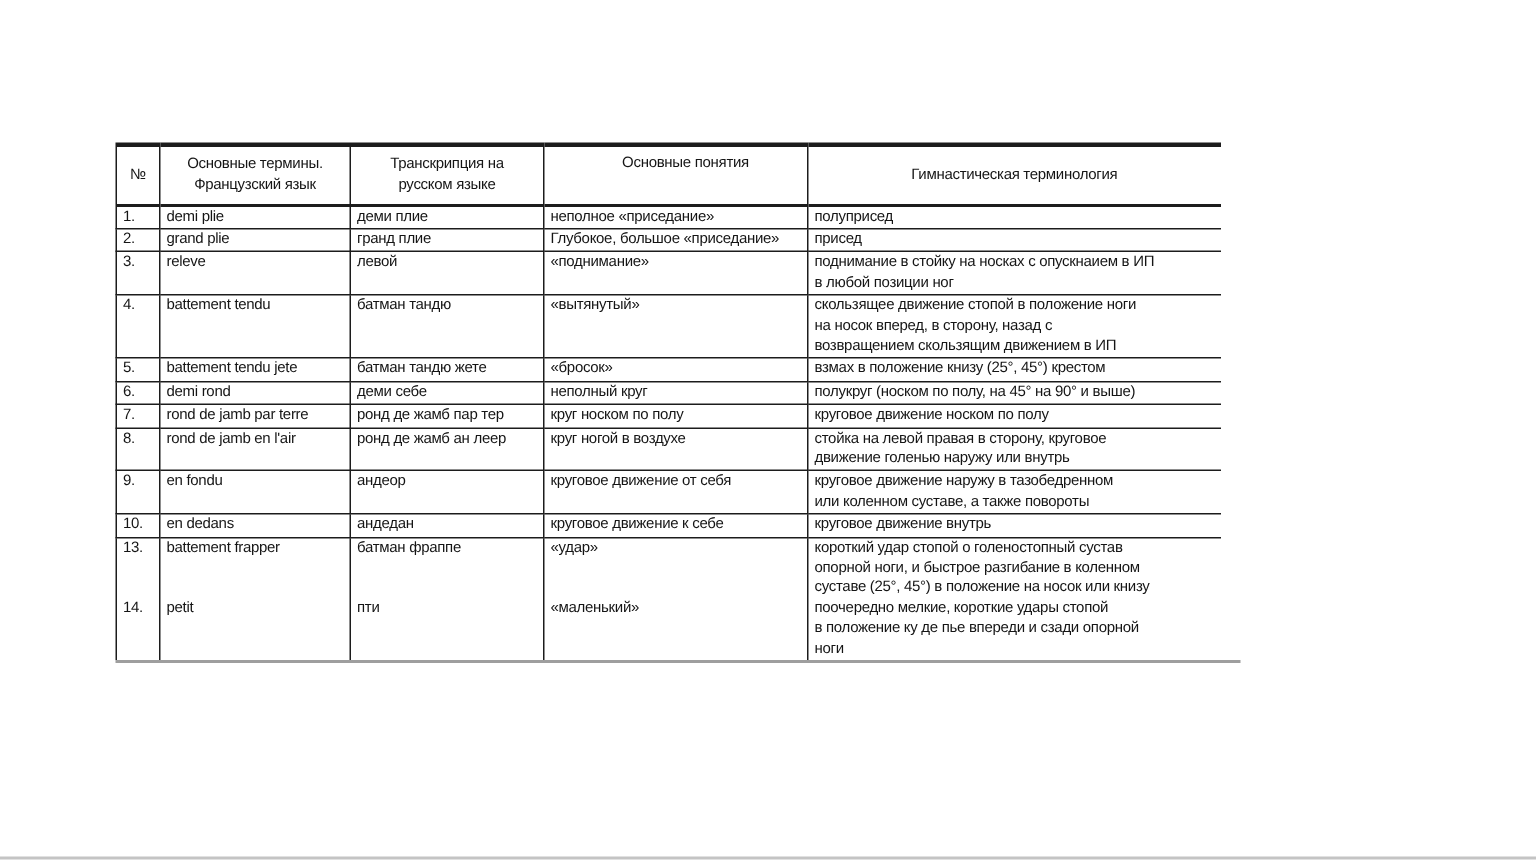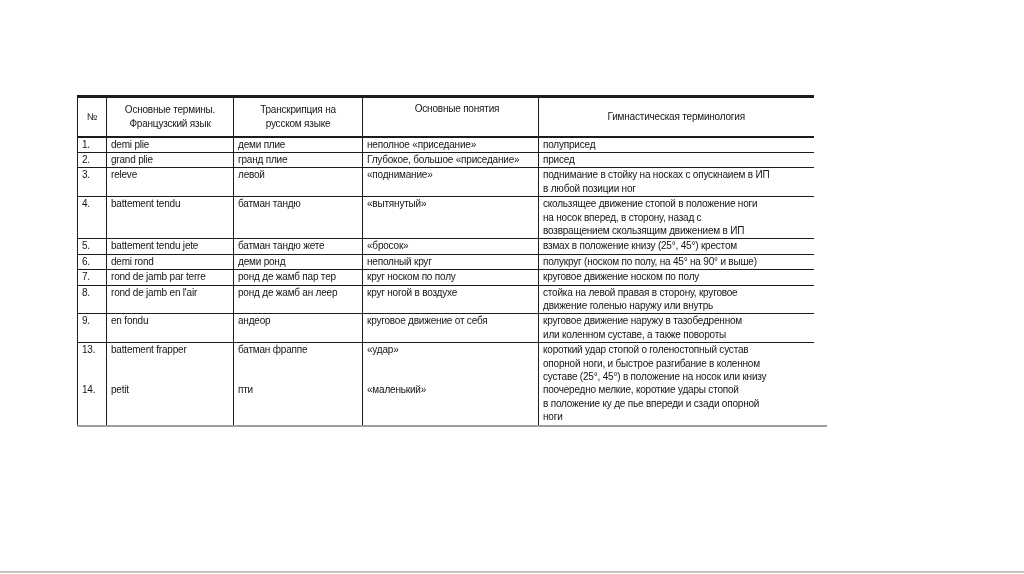--- a/index.html
+++ b/index.html
@@ -127,21 +127,21 @@
           <tr>
             <td>5.</td>
             <td>battement tendu jete</td>
             <td>батман тандю жете</td>
             <td>«бросок»</td>
             <td>взмах в положение книзу (25°, 45°) крестом</td>
           </tr>
           <tr>
             <td>6.</td>
             <td>demi rond</td>
-            <td>деми ронд</td>
+            <td>деми себе</td>
             <td>неполный круг</td>
             <td>полукруг (носком по полу, на 45° на 90° и выше)</td>
           </tr>
           <tr>
             <td>7.</td>
             <td>rond de jamb par terre</td>
             <td>ронд де жамб пар тер</td>
             <td>круг носком по полу</td>
             <td>круговое движение носком по полу</td>
           </tr>
@@ -153,20 +153,27 @@
             <td>стойка на левой правая в сторону, круговое
 движение голенью наружу или внутрь</td>
           </tr>
           <tr>
             <td>9.</td>
             <td>en fondu</td>
             <td>андеор</td>
             <td>круговое движение от себя</td>
             <td>круговое движение наружу в тазобедренном
 или коленном суставе, а также повороты</td>
+          </tr>
+          <tr>
+            <td>10.</td>
+            <td>en dedans</td>
+            <td>андедан</td>
+            <td>круговое движение к себе</td>
+            <td>круговое движение внутрь</td>
           </tr>
           <tr>
             <td>13.
 
 
 14.</td>
             <td>battement frapper
 
 
 petit</td>

